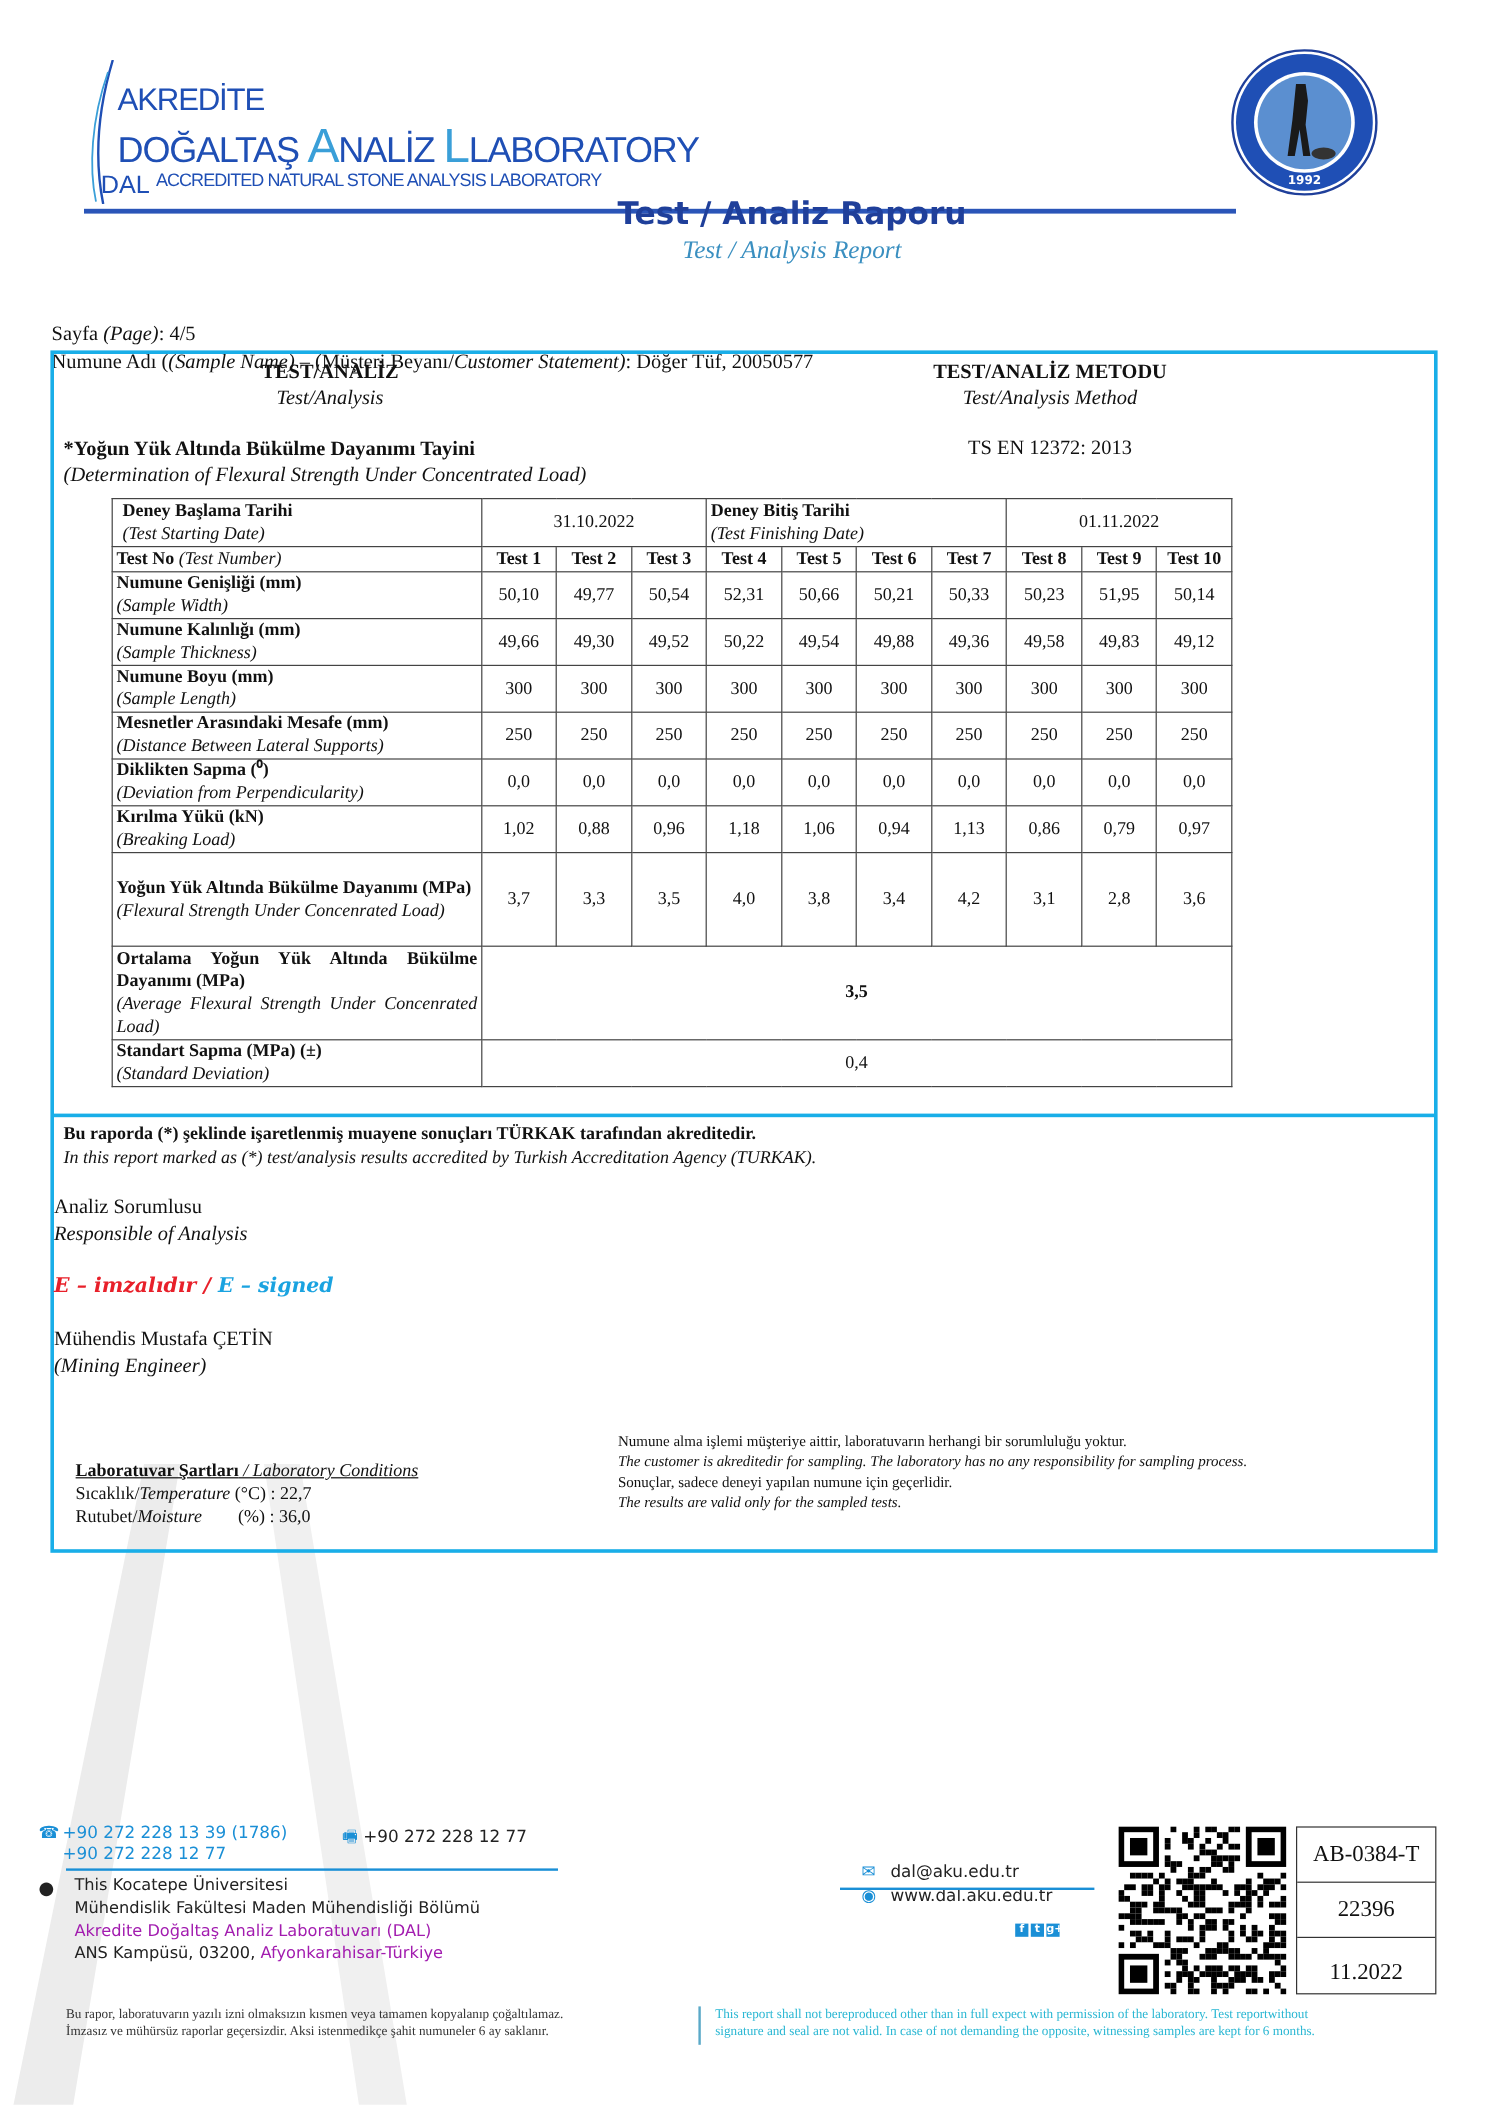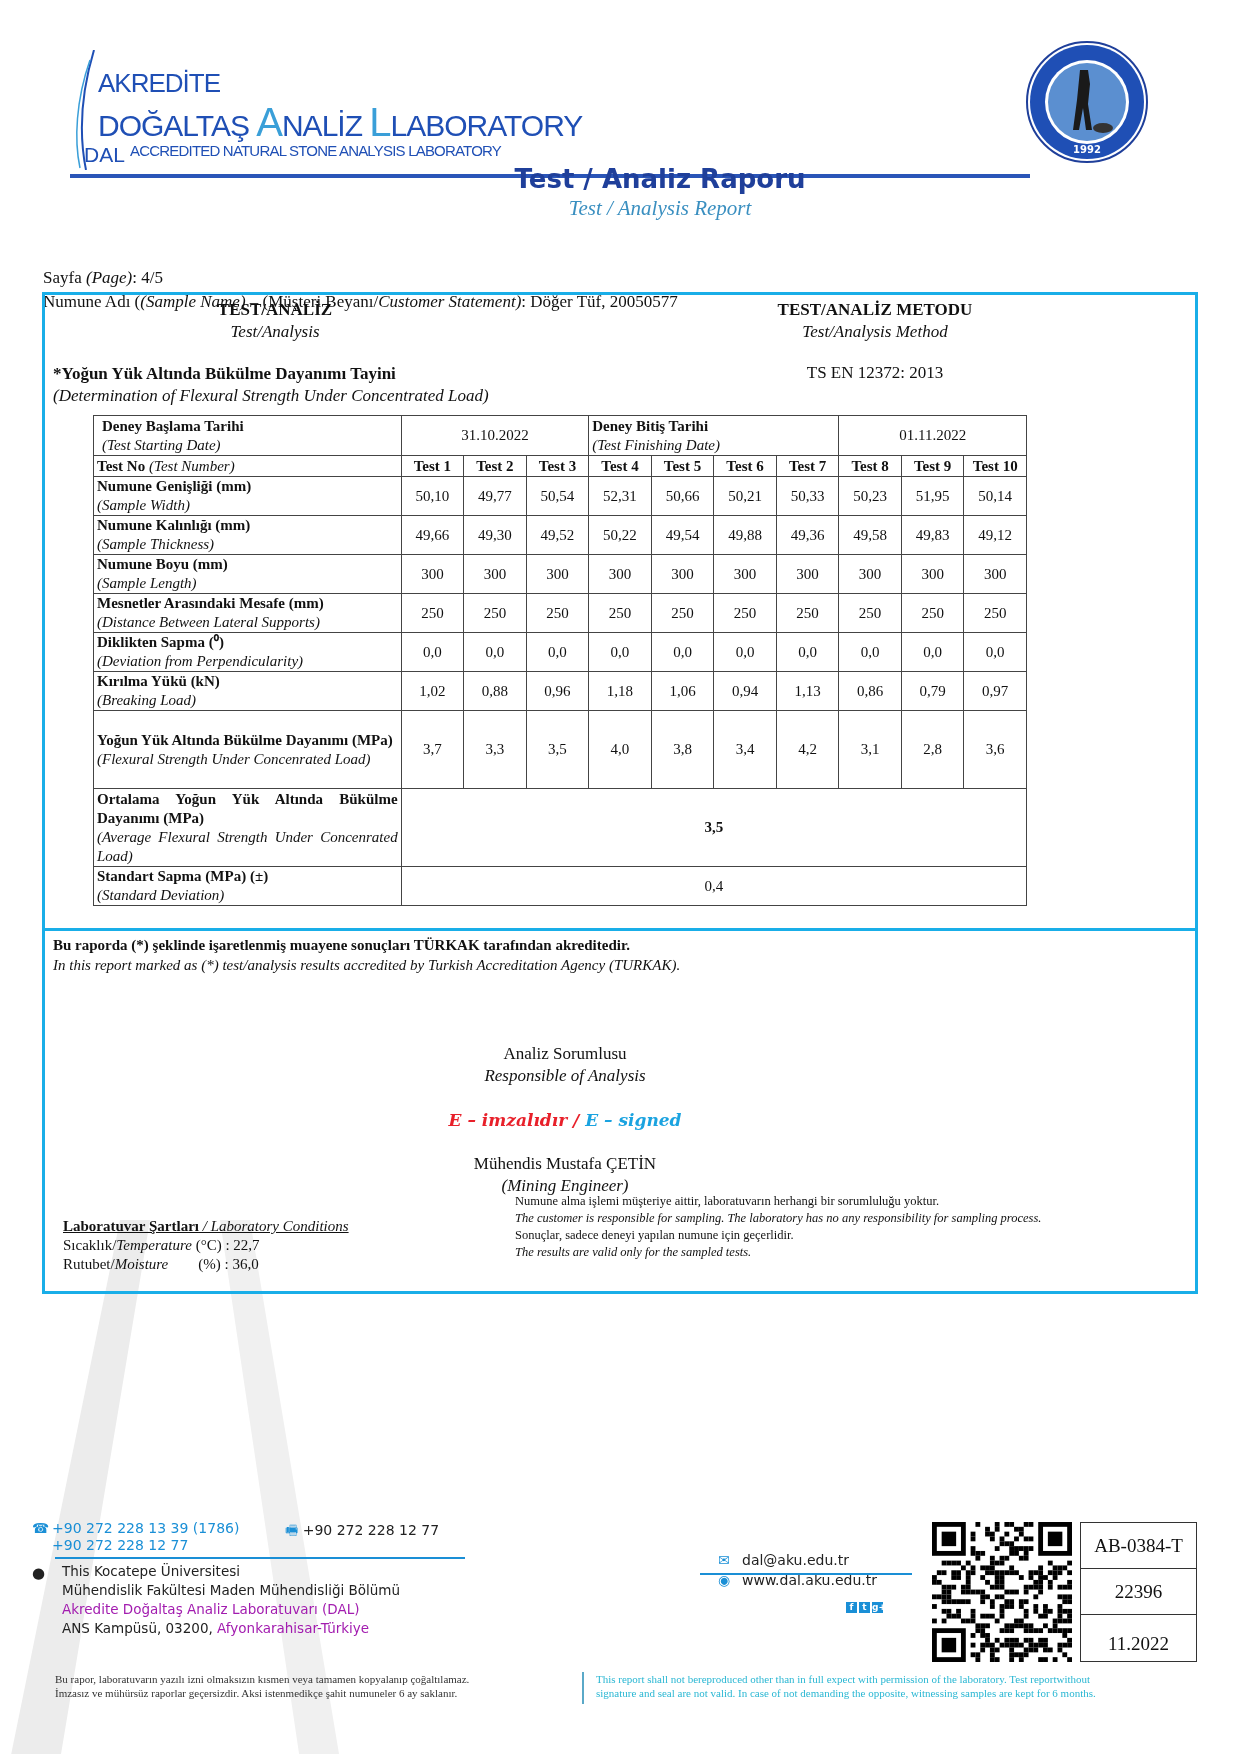--- a/index.html
+++ b/index.html
@@ -45,21 +45,21 @@
   table.data td.lbl b { display: block; }
   table.data td.lbl i { display: block; }
   table.data td.just { text-align: justify; text-align-last: left; }
   table.data tr.th td { font-weight: bold; height: 21px; }
   table.data td.num { width: 62px; }
 
   .accred { position: absolute; left: 8px; top: 640px; font-size: 15px; line-height: 20px; }
   .accred b { display: block; }
   .accred i { display: block; }
 
-  .sign { position: absolute; left: 0; top: 700px; width: 1040px; text-align: center; font-size: 17px; line-height: 22px; margin-top: 48px; }
+  .sign { position: absolute; left: 0; top: 700px; width: 1040px; text-align: left; font-size: 17px; line-height: 22px; }
   .sign i { display: block; }
   .esign { margin-top: 22px; margin-bottom: 22px; font-family: "DejaVu Serif", serif; font-style: italic; font-weight: bold; font-size: 17px; }
   .esign .tr { color: #e8202a; }
   .esign .en { color: #1aa3e0; }
 
   .labcond { position: absolute; left: 18px; top: 898px; font-size: 15px; line-height: 19px; margin-top: 24px; }
   .labcond .hd { text-decoration: underline; }
   .labcond .hd b { font-weight: bold; }
   .notes { position: absolute; left: 470px; top: 898px; width: 550px; font-size: 12.5px; line-height: 17px; text-align: justify; }
   .notes i { display: block; }
@@ -338,21 +338,21 @@
     <div>
       <span>Sıcaklık/</span><i>Temperature</i><span> (°C) : 22,7</span>
     </div>
     <div>
       <span>Rutubet/</span><i>Moisture</i><span style="margin-left:30px;">(%) : 36,0</span>
     </div>
   </div>
 
   <div class="notes">
     <span>Numune alma işlemi müşteriye aittir, laboratuvarın herhangi bir sorumluluğu yoktur.</span>
-    <i>The customer is responsible for sampling. The laboratory has no any responsibility for sampling process.</i>
+    <i>The customer is akreditedir for sampling. The laboratory has no any responsibility for sampling process.</i>
     <span>Sonuçlar, sadece deneyi yapılan numune için geçerlidir.</span>
     <i>The results are valid only for the sampled tests.</i>
   </div>
 </div>
 
 <div class="footer">
   <div class="phones">
     <div><span class="ico">☎</span><span>+90 272 228 13 39 (1786)</span></div>
     <div style="margin-left:20px;">+90 272 228 12 77</div>
   </div>

